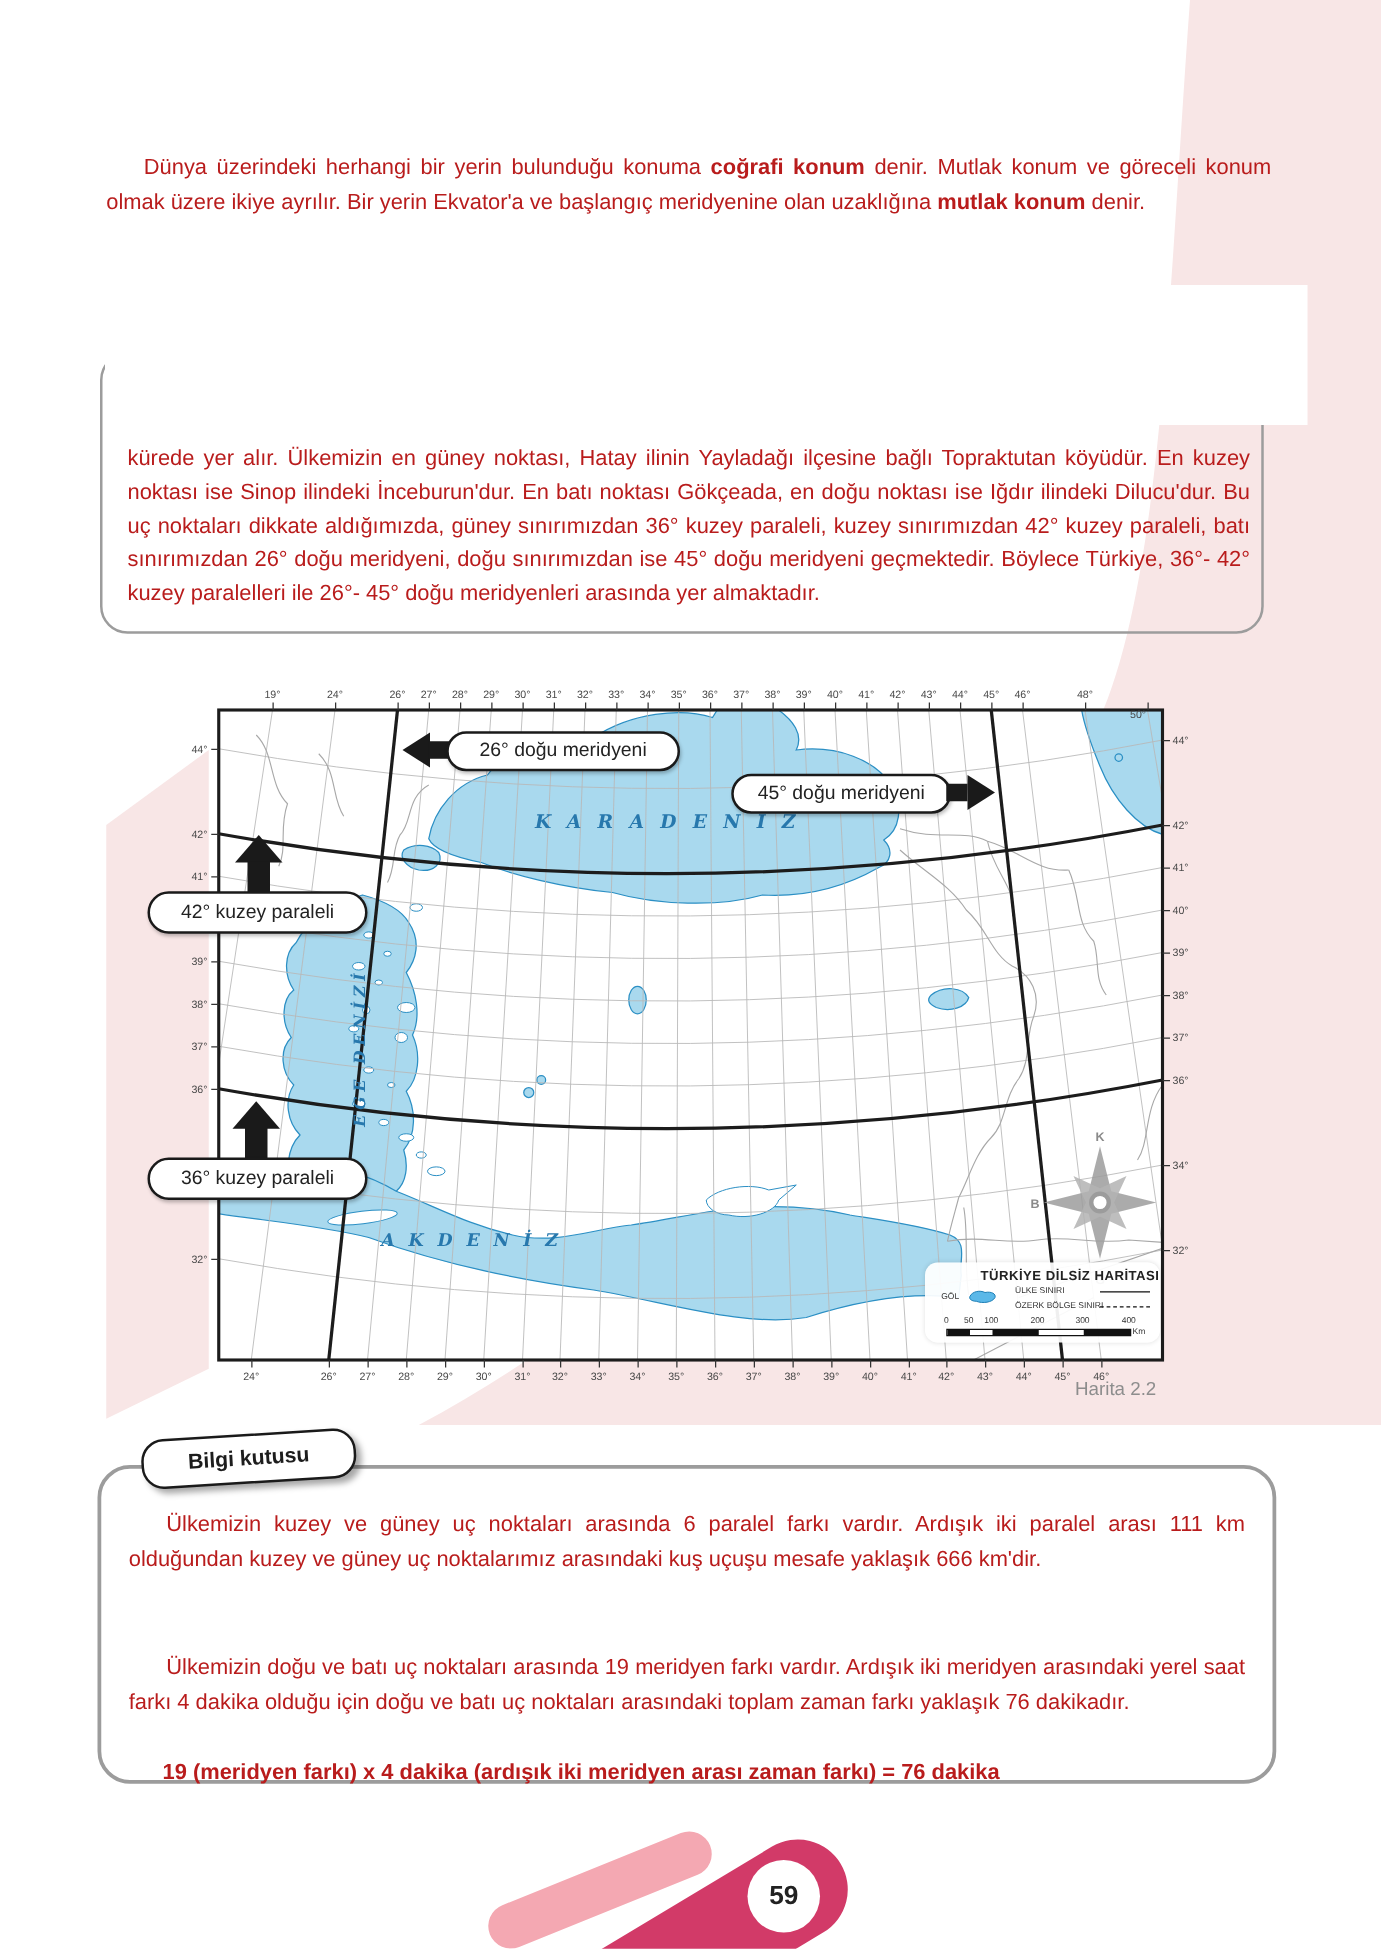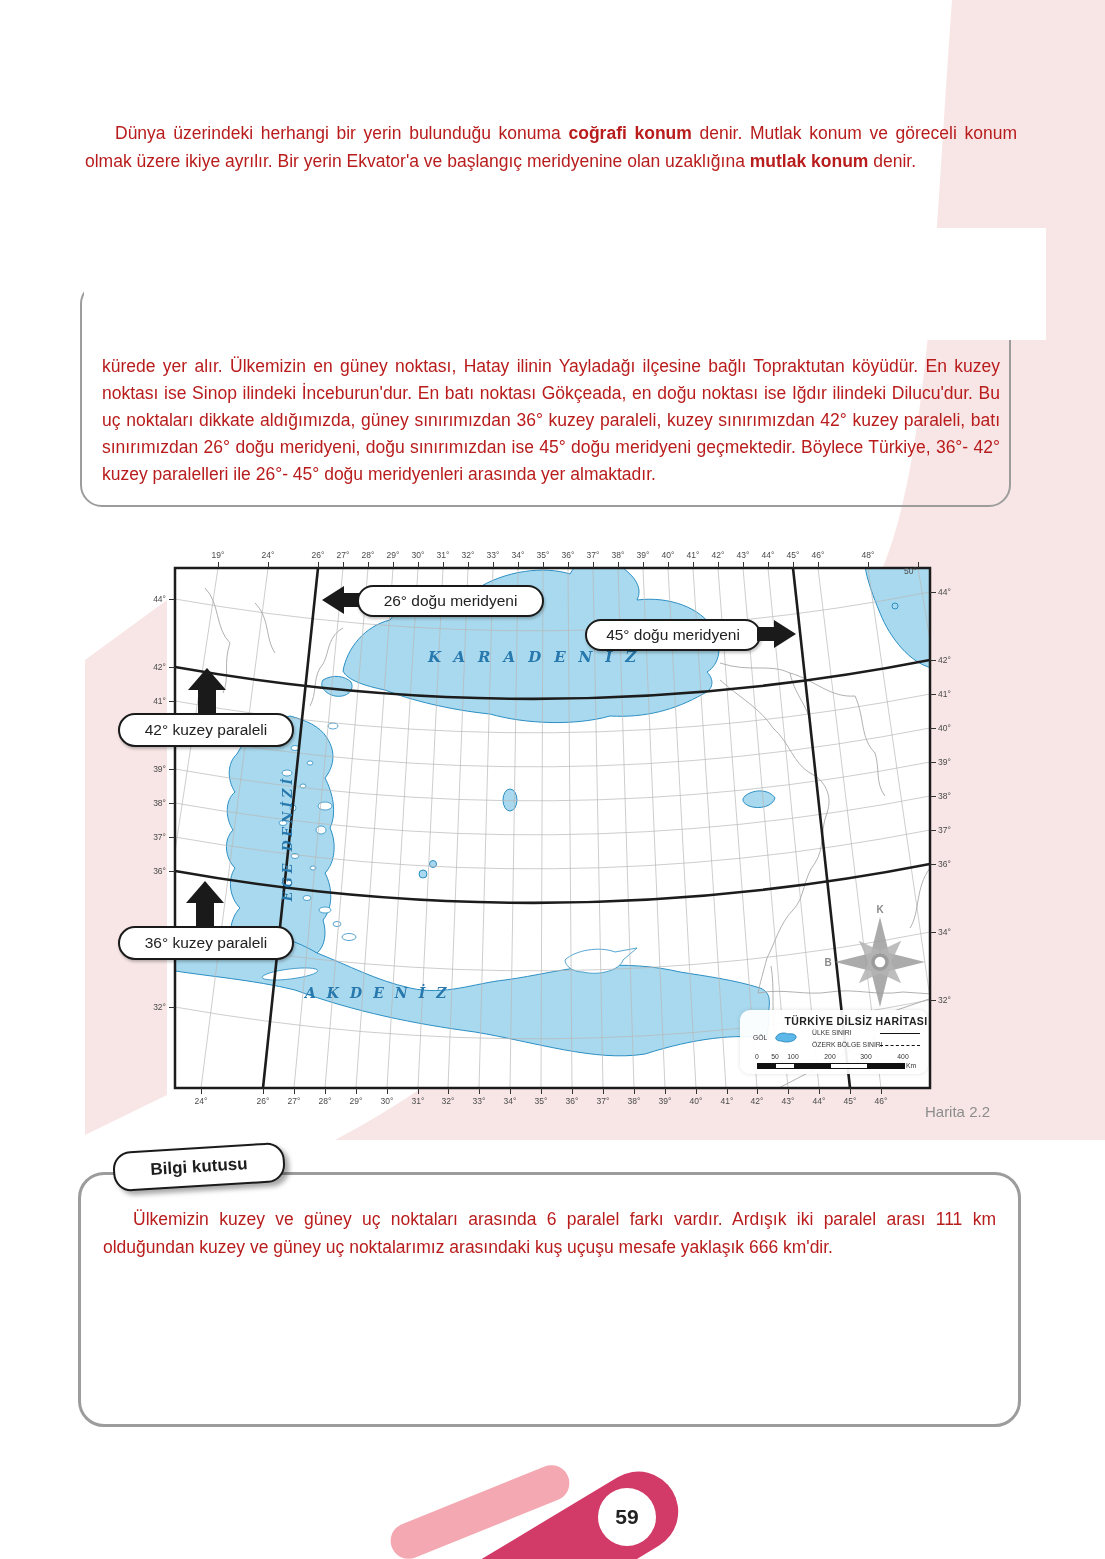--- a/index.html
+++ b/index.html
@@ -17,21 +17,21 @@
   
   .tick{position:absolute;font-size:8.5px;color:#4a4a4a;line-height:10px;}
   .tickdash{position:absolute;background:#333;}
   .sea-label{position:absolute;font-family:"DejaVu Serif",serif;font-style:italic;font-weight:bold;color:#2778ad;}
   .callout{position:absolute;background:#fff;border:2.5px solid #1a1a1a;border-radius:17px;
            text-align:center;font-size:15.5px;color:#222;box-shadow:1px 2px 3px rgba(0,0,0,.25);}
   .arr{position:absolute;}
   .legend{position:absolute;background:rgba(255,255,255,.93);border-radius:10px;box-shadow:0 0 4px rgba(0,0,0,.12);}
   .legend-title{position:absolute;left:0;right:0;top:5px;text-align:center;font-size:10.5px;font-weight:bold;letter-spacing:.4px;color:#222;margin-left:44px;}
   .legend-item{position:absolute;font-size:6.8px;color:#333;}
-  .caption{position:absolute;font-size:15px;color:#8d8d8d;text-align:right;}
+  .caption{position:absolute;font-size:15px;color:#8d8d8d;}
   
   .tab{position:absolute;background:#fff;border:2.5px solid #1a1a1a;border-radius:18px;
        font-size:17px;font-weight:bold;text-align:center;line-height:36px;
        transform:rotate(-3.5deg);box-shadow:4px 4px 5px rgba(0,0,0,.35);}
   
   .stripe-light{position:absolute;border-radius:18px;}
   .stripe-dark{position:absolute;border-radius:40px;}
   .page-circle{position:absolute;background:#fff;border-radius:50%;display:flex;align-items:center;justify-content:center;
                font-size:21px;font-weight:bold;color:#222;}
 </style>
@@ -350,20 +350,22 @@
     </div>
     <div class="legend-item" style="left:166px;top:52px;">Km</div>
   </div>
 
   <div class="caption" style="left:860px;top:1103px;width:130px;">Harita 2.2</div>
 
   <div class="abs bracket" style="left:78px;top:1172px;width:937px;height:249px;border-width:3px;border-radius:26px;"></div>
   <div class="tab" style="left:113px;top:1147px;width:168px;height:36px;">Bilgi kutusu</div>
 
   <div class="abs para indent" style="left:103px;top:1192px;width:893px;">Ülkemizin kuzey ve güney uç noktaları arasında 6 paralel farkı vardır. Ardışık iki paralel arası 111 km olduğundan kuzey ve güney uç noktalarımız arasındaki kuş uçuşu mesafe yaklaşık 666 km'dir.</div>
+  <div class="abs para indent" style="left:103px;top:1306px;width:893px;">Ülkemizin doğu ve batı uç noktaları arasında 19 meridyen farkı vardır. Ardışık iki meridyen arasındaki yerel saat farkı 4 dakika olduğu için doğu ve batı uç noktaları arasındaki toplam zaman farkı yaklaşık 76 dakikadır.</div>
+  <div class="abs para bold" style="left:130px;top:1390px;width:866px;text-align:left;">19 (meridyen farkı) x 4 dakika (ardışık iki meridyen arası zaman farkı) = 76 dakika</div>
 
   <div class="stripe-light" style="left:385px;top:1494px;width:190px;height:36px;background:#f4a8b2;transform:rotate(-22deg);"></div>
   <div class="stripe-dark" style="left:330px;top:1478px;width:350px;height:80px;background:#d23a68;transform:rotate(-31deg);transform-origin:85% 50%;"></div>
   <div class="page-circle" style="left:598px;top:1488px;width:58px;height:58px;">
     <span>59</span>
   </div>
 
 </div>
 
 </body></html>

